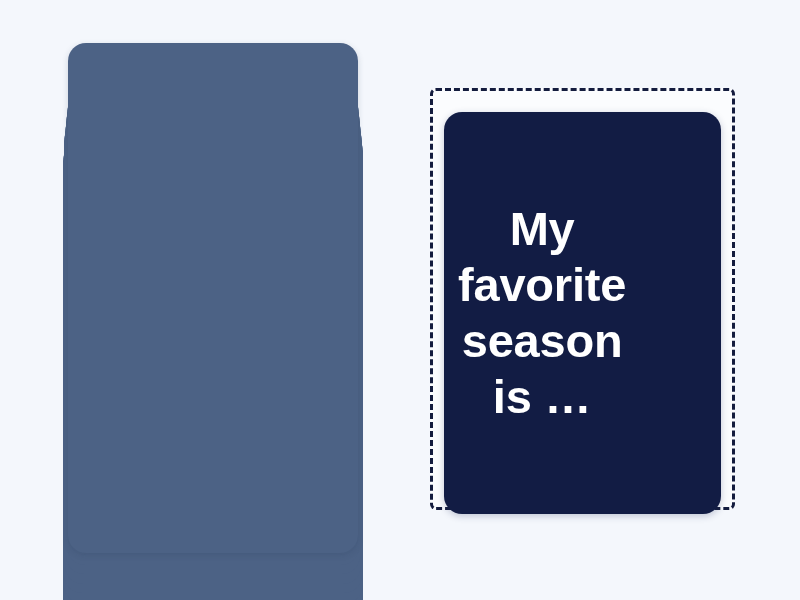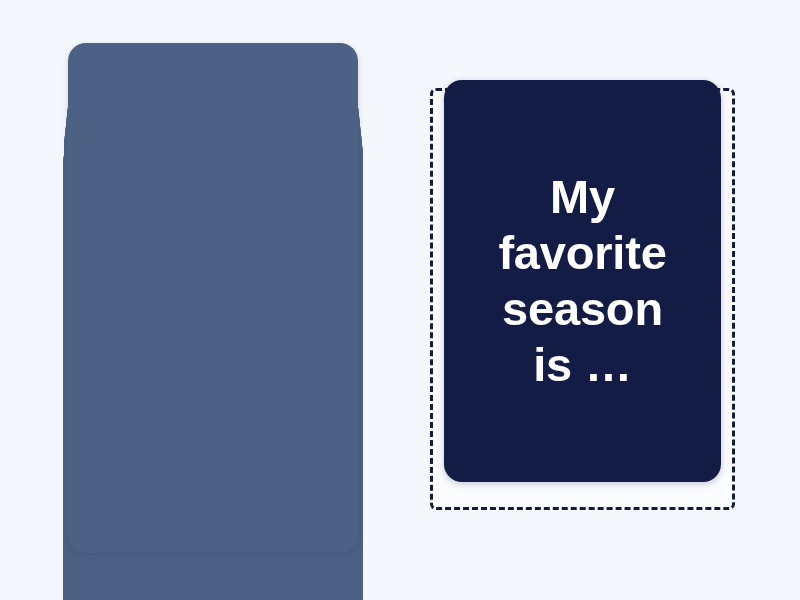--- a/index.html
+++ b/index.html
@@ -76,31 +76,31 @@
     box-sizing: border-box;
     border: 3px dashed #141c3e;
     border-radius: 6px;
     background: #fbfcfe;
   }
 
   
   #active-card {
     position: absolute;
     left: 444px;
-    top: 80px;
+    top: 112px;
     width: 277px;
     height: 402px;
     box-sizing: border-box;
     background: #121c44;
     border-radius: 18px;
     box-shadow: 0 2px 7px rgba(30, 45, 90, 0.25);
     display: flex;
     align-items: center;
-    justify-content: center;
-    padding: 0 26px;
+    justify-content: flex-start;
+    padding: 0 14px;
   }
 
   #card-text {
     color: #ffffff;
     font-family: "Liberation Sans", sans-serif;
     font-weight: bold;
     font-size: 47px;
     line-height: 56px;
     text-align: center;
     letter-spacing: -0.2px;

